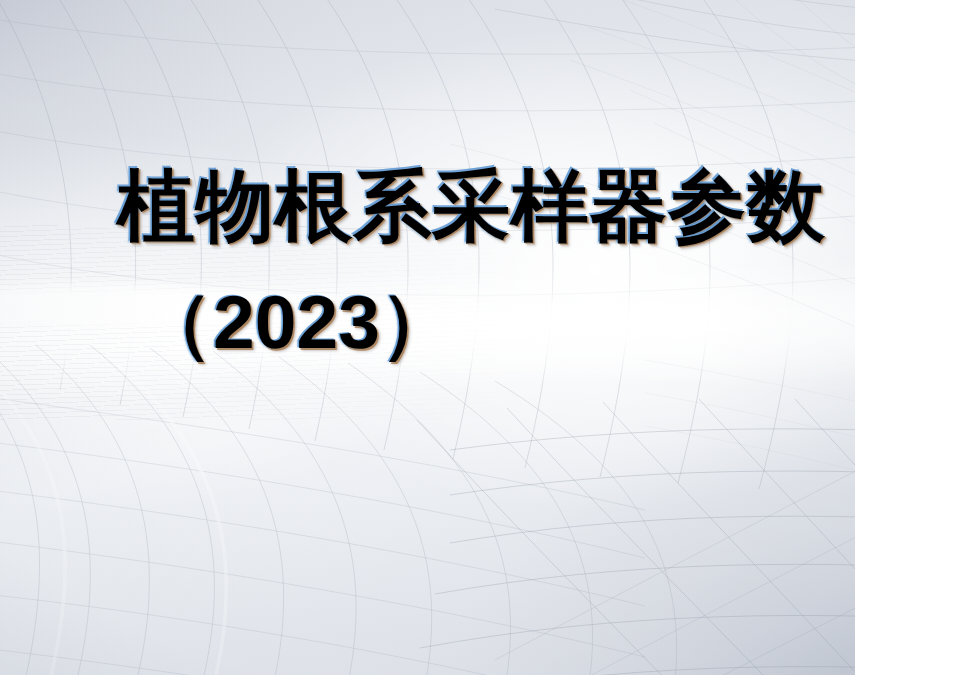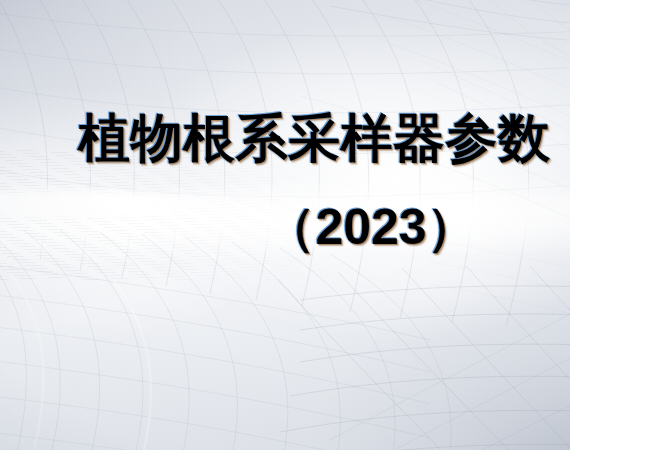--- a/index.html
+++ b/index.html
@@ -143,22 +143,21 @@
   #title-line-1 {
     font-size: 52px;
     letter-spacing: 0.5px;
     padding-left: 78px;
   }
 
   #title-line-2 {
     font-size: 50px;
     letter-spacing: 0px;
     padding-left: 92px;
-    margin-top: 38px;
-    text-align: center;
+    margin-top: 26px;
   }
 </style>
 </head>
 <body>
 
 <div id="slide">
 
   <div class="bg-layer bg-base"></div>
   <div class="bg-layer bg-shade-tl"></div>
   <div class="bg-layer bg-shade-br"></div>

